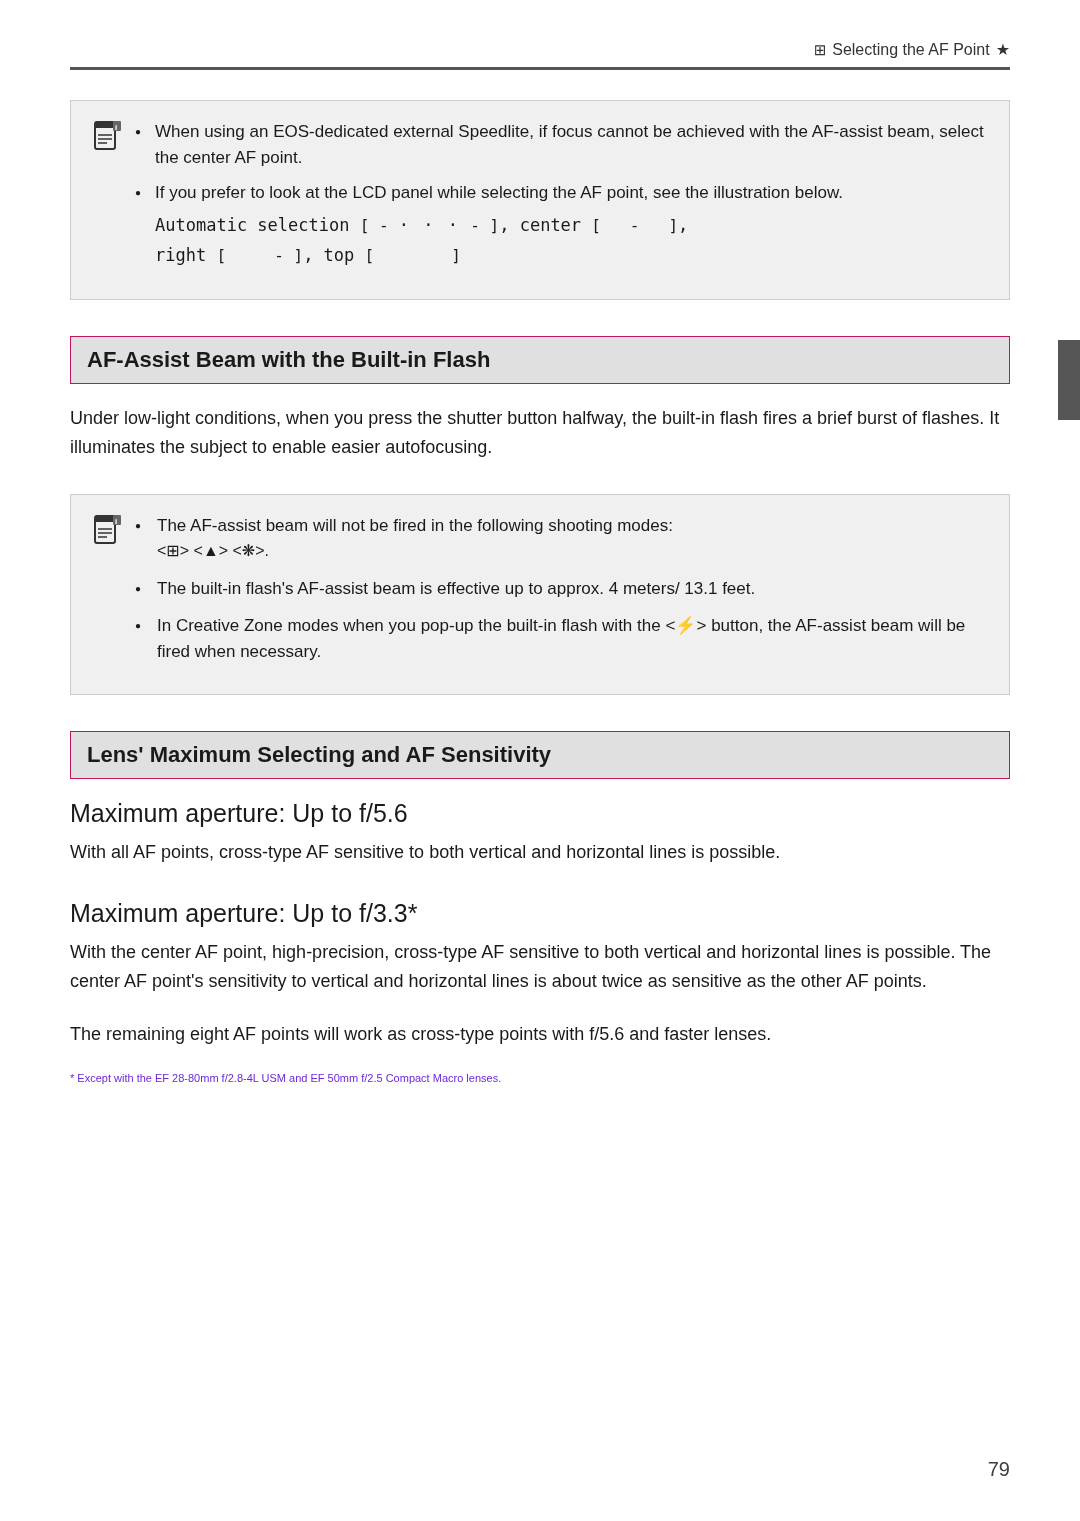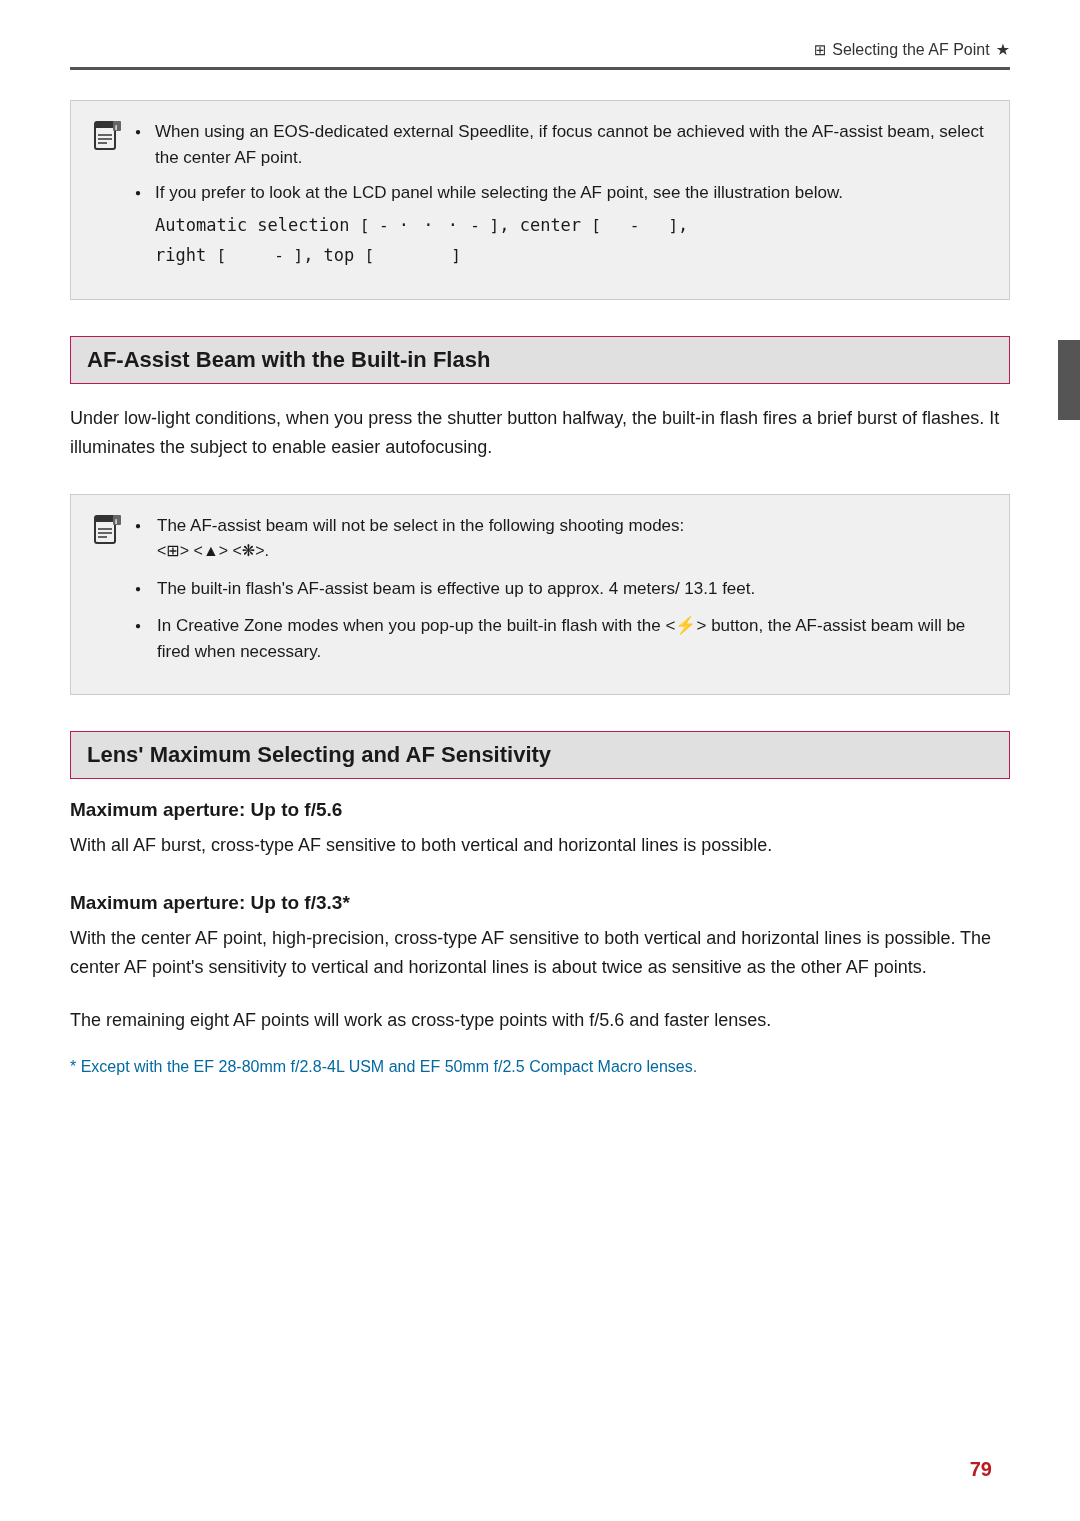--- a/index.html
+++ b/index.html
@@ -152,41 +152,41 @@
       top: 5px;
       color: #1a1a1a;
     }
 
     .icon-symbols {
       font-size: 16px;
     }
 
     
     .sub-heading {
-      font-size: 19px;
-      font-weight: bold;
+      font-size: 25px;
+      font-weight: normal;
       margin-bottom: 10px;
       margin-top: 4px;
     }
 
     
     .footnote {
-      font-size: 16px;
-      color: #0369a1;
+      font-size: 11px;
+      color: #6d28d9;
       margin-top: 0;
     }
 
     
     .page-number {
       position: absolute;
       bottom: 40px;
-      right: 88px;
+      right: 70px;
       font-size: 20px;
-      font-weight: bold;
-      color: #b91c1c;
+      font-weight: normal;
+      color: #404040;
     }
 
     
     .bookmark-tab {
       position: absolute;
       right: 0;
       top: 340px;
       width: 22px;
       height: 80px;
       background: #555;
@@ -253,39 +253,39 @@
         <line x1="5" y1="14" x2="19" y2="14" stroke="#333" stroke-width="1.5"></line>
         <line x1="5" y1="18" x2="19" y2="18" stroke="#333" stroke-width="1.5"></line>
         <line x1="5" y1="22" x2="14" y2="22" stroke="#333" stroke-width="1.5"></line>
         <rect x="20" y="0" width="8" height="10" rx="1" fill="#666"></rect>
         <text x="22" y="9" font-size="8" fill="white" font-weight="bold">i</text>
       </svg>
     </div>
     <div class="note-content">
       <ul class="info-bullet-list">
         <li>
-          <span>The AF-assist beam will not be select in the following shooting modes:</span><br>
+          <span>The AF-assist beam will not be fired in the following shooting modes:</span><br>
           <span class="icon-symbols">&lt;⊞&gt; &lt;▲&gt; &lt;❋&gt;.</span>
         </li>
         <li>
           <span>The built-in flash's AF-assist beam is effective up to approx. 4 meters/ 13.1 feet.</span>
         </li>
         <li>
           <span>In Creative Zone modes when you pop-up the built-in flash with the &lt;⚡&gt; button, the AF-assist beam will be fired when necessary.</span>
         </li>
       </ul>
     </div>
   </div>
 
   <div class="section-block">
     <div class="section-heading">Lens' Maximum Selecting and AF Sensitivity</div>
 
     <div class="section-block">
       <div class="sub-heading">Maximum aperture: Up to f/5.6</div>
-      <p class="body-text">With all AF burst, cross-type AF sensitive to both vertical and horizontal lines is possible.</p>
+      <p class="body-text">With all AF points, cross-type AF sensitive to both vertical and horizontal lines is possible.</p>
     </div>
 
     <div class="section-block">
       <div class="sub-heading">Maximum aperture: Up to f/3.3*</div>
       <p class="body-text">With the center AF point, high-precision, cross-type AF sensitive to both vertical and horizontal lines is possible. The center AF point's sensitivity to vertical and horizontal lines is about twice as sensitive as the other AF points.</p>
       <p class="body-text">The remaining eight AF points will work as cross-type points with f/5.6 and faster lenses.</p>
       <p class="footnote">* Except with the EF 28-80mm f/2.8-4L USM and EF 50mm f/2.5 Compact Macro lenses.</p>
     </div>
   </div>
 

